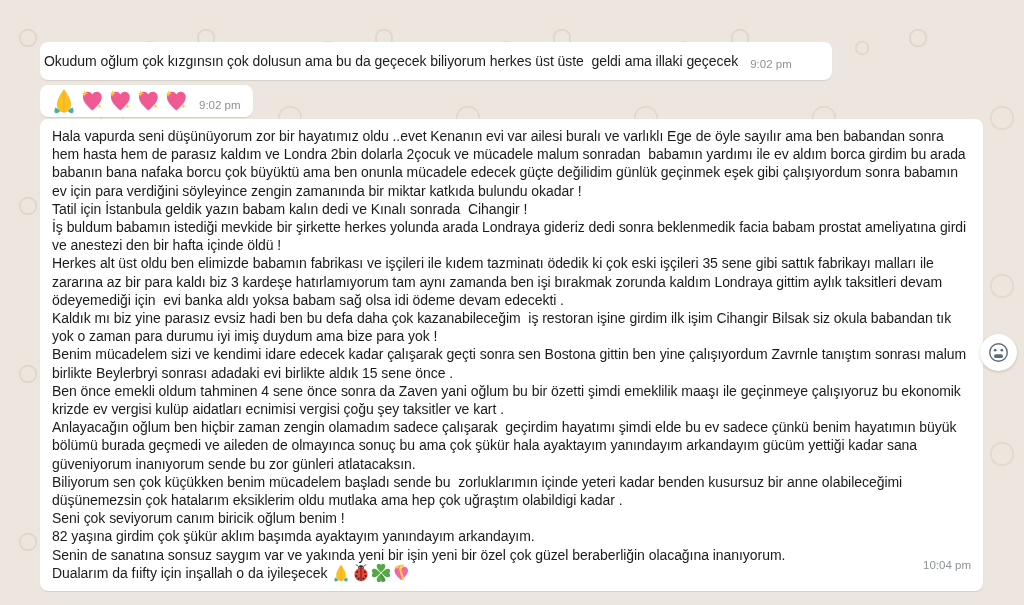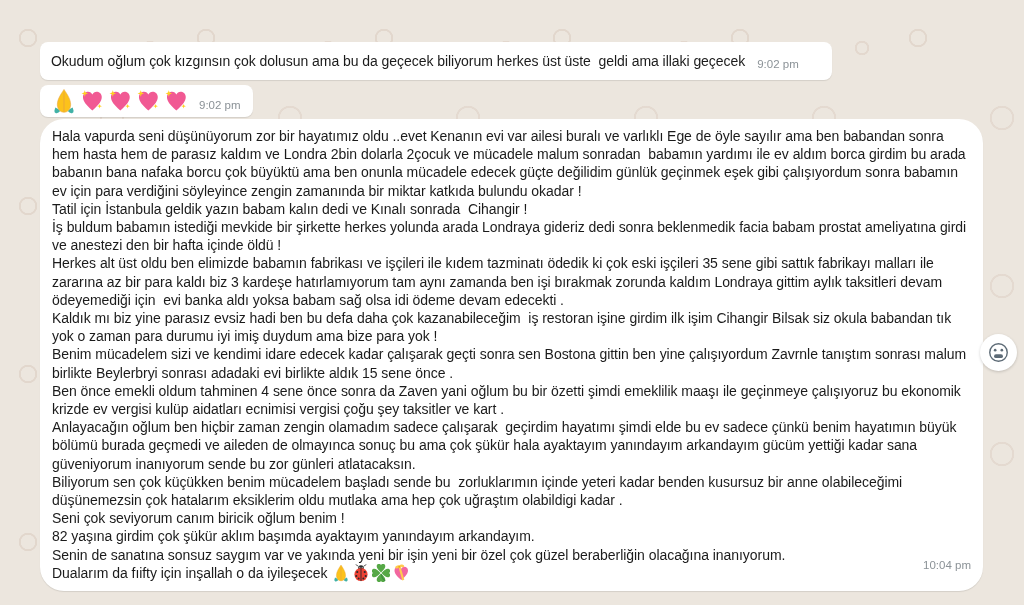--- a/index.html
+++ b/index.html
@@ -15,27 +15,27 @@
     font-family:"Liberation Sans","DejaVu Sans",sans-serif;
     color:#1b1b1b;
   }
   .bubble{
     position:absolute;background:#ffffff;border-radius:8px;
     box-shadow:0 1px 1px rgba(0,0,0,.10);
     box-sizing:border-box;
   }
   .msg-text{white-space:pre-wrap;font-size:14px;letter-spacing:-0.05px;color:#1b1b1b;}
   .time{font-size:11.5px;color:#8b9297;white-space:nowrap;}
-  .b1{left:40px;top:42px;width:792px;height:38px;padding:9px 11px;}
+  .b1{left:40px;top:42px;width:792px;height:38px;padding:9px 4px;}
   .b1 .msg-text{line-height:20px;}
   .b1 .time{display:inline-block;margin-left:12px;position:relative;top:2px;}
   .b2{left:40px;top:85px;height:32px;padding:3px 12px 3px 10px;display:inline-flex;align-items:center;}
   .b2 .time{margin-left:9px;position:relative;top:4px;}
   .b2 .emoji{width:26px;height:26px;margin:0 1px;}
-  .b3{left:40px;top:119px;width:943px;height:472px;padding:8px 12px 9px 12px;overflow:hidden;border-radius:24px;}
+  .b3{left:40px;top:119px;width:943px;height:472px;padding:8px 12px 9px 12px;overflow:hidden;}
   .b3 .msg-text{line-height:18.2px;display:inline;}
   .b3 .time{position:absolute;right:12px;bottom:20px;}
   .b3 .emoji{width:18px;height:18px;vertical-align:-4px;margin:0 1px;}
   .emoji-row{display:inline-flex;align-items:center;}
   .inline-emojis{white-space:nowrap;}
   .reaction-btn{
     position:absolute;left:980px;top:334px;width:37px;height:37px;border-radius:50%;
     background:#ffffff;box-shadow:0 1px 3px rgba(0,0,0,.18);
     display:flex;align-items:center;justify-content:center;cursor:pointer;
   }

